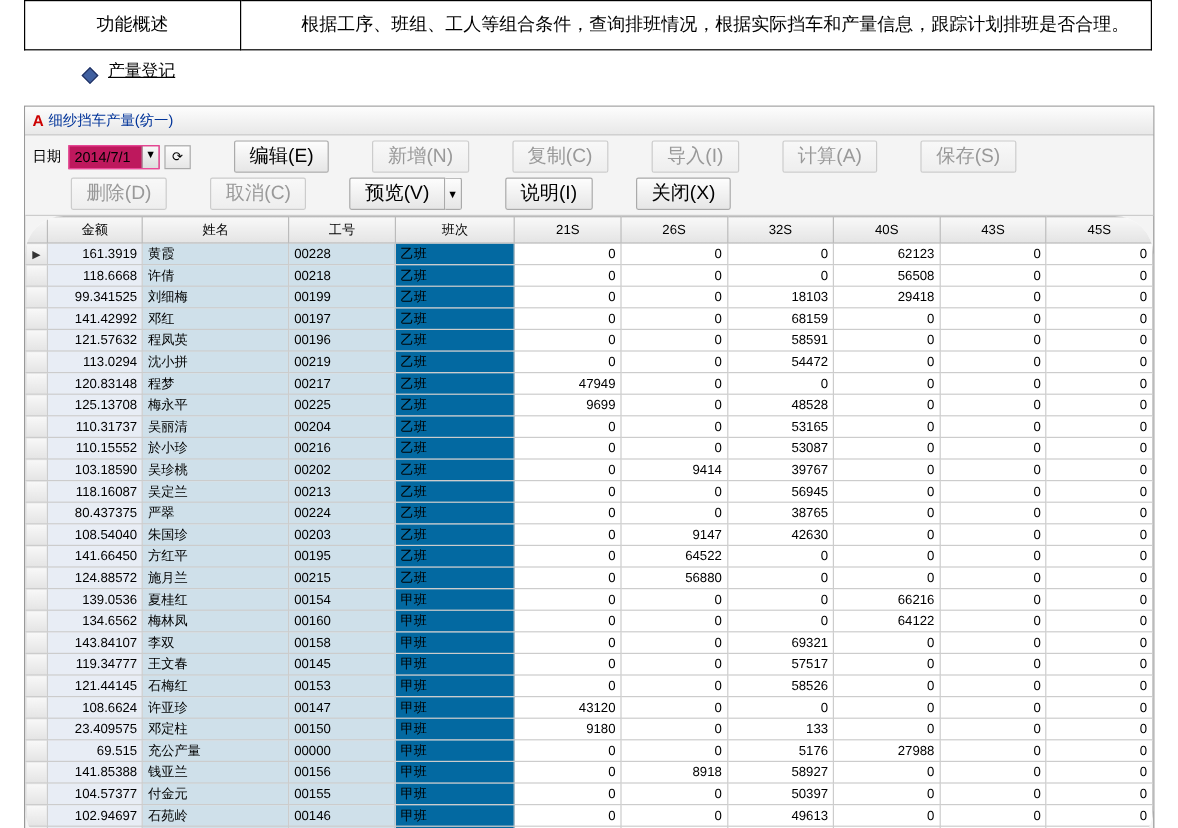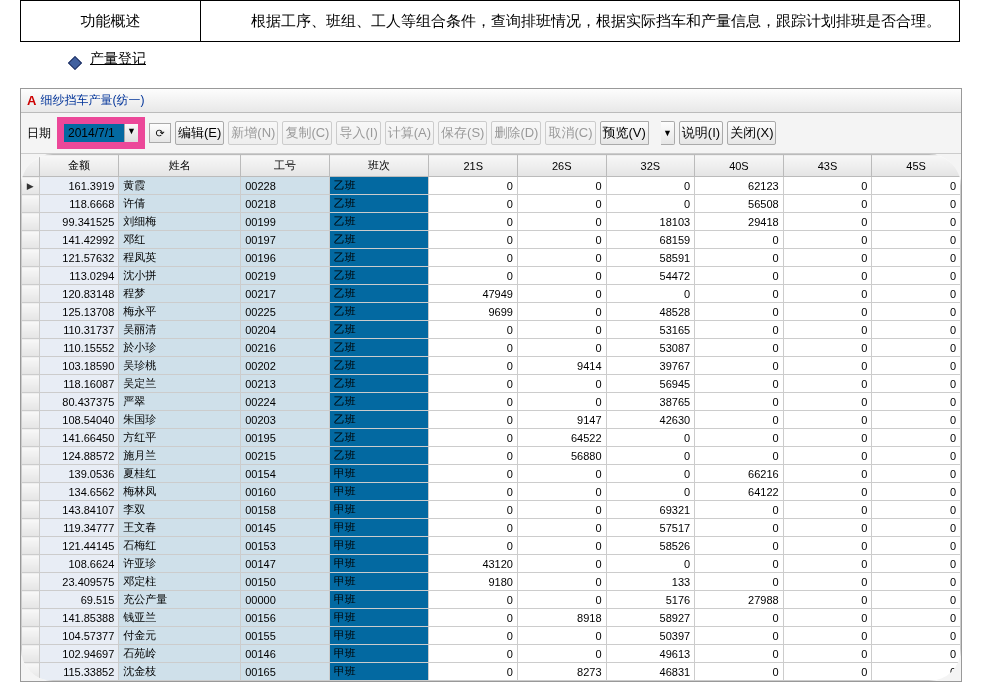--- a/index.html
+++ b/index.html
@@ -13,27 +13,27 @@
     .sub-title-row { display: flex; align-items: flex-end; margin: 4px 0 12px 70px; font-size: 14px; text-decoration: underline; }
     .diamond-bullet { width: 10px; height: 10px; background: #4060a0; transform: rotate(45deg); margin-right: 10px; border: 1px solid #203060; }
     
     .app-window { margin: 20px 20px 0 20px; border: 1px solid #999; background: #f4f4f4; }
     .title-bar { background: linear-gradient(#fdfdfd, #e8e8e8); padding: 3px 6px; border-bottom: 1px solid #bbb; display: flex; align-items: center; font-size: 12px; }
     .title-bar .a-icon { color: #c00; font-weight: bold; margin-right: 4px; font-size: 13px; }
     .title-text { color: #003399; }
     
     .toolbar { background: #f4f4f4; padding: 4px 6px; border-bottom: 1px solid #ccc; display: flex; align-items: center; gap: 4px; flex-wrap: wrap; }
     .toolbar-label { font-size: 12px; margin-right: 2px; }
-    .date-dd { display: inline-flex; border: 7px solid #ec4899; background: #0369a1; font-size: 12px; }
+    .date-dd { display: inline-flex; border: 1px solid #ec4899; background: #be185d; font-size: 12px; }
     .date-val { padding: 2px 4px; min-width: 60px; }
     .date-btn { background: linear-gradient(#f8f8f8,#ddd); border-left: 1px solid #aaa; width: 14px; text-align: center; font-size: 9px; line-height: 14px; cursor: pointer; }
     .tb-iconbtn { width: 22px; height: 20px; border: 1px solid #aaa; background: linear-gradient(#fdfdfd,#e6e6e6); display: inline-flex; align-items: center; justify-content: center; cursor: pointer; font-size: 11px; }
-    .tb-btn { border: 1px solid #aaa; background: linear-gradient(#fdfdfd,#e6e6e6); padding: 2px 2px; font-size: 13px; cursor: pointer; border-radius: 2px; }
+    .tb-btn { border: 1px solid #aaa; background: linear-gradient(#fdfdfd,#e6e6e6); padding: 2px 12px; font-size: 16px; cursor: pointer; border-radius: 2px; margin-left: 32px; }
     .tb-btn.dis { color: #999; background: linear-gradient(#f8f8f8,#eee); border-color: #ccc; cursor: default; }
-    .splitbtn { display: inline-flex; gap: 12px; }
+    .splitbtn { display: inline-flex; }
     .splitbtn .arrow { border: 1px solid #aaa; border-left: none; background: linear-gradient(#fdfdfd,#e6e6e6); width: 14px; font-size: 9px; display: flex; align-items: center; justify-content: center; cursor: pointer; border-radius: 0 2px 2px 0; }
     .splitbtn .tb-btn { border-radius: 2px 0 0 2px; }
     
     .grid-wrap { background: #fff; overflow: auto; border-radius: 32px; }
     table.data-grid { border-collapse: collapse; font-size: 11px; width: 100%; }
     table.data-grid th { background: linear-gradient(#f8f8f8,#e4e4e4); border: 1px solid #bbb; padding: 3px 4px; font-weight: normal; text-align: center; white-space: nowrap; }
     table.data-grid td { border: 1px solid #ccc; padding: 1px 4px; white-space: nowrap; }
     .rowmark { width: 14px; background: linear-gradient(#f8f8f8,#e4e4e4); border: 1px solid #bbb; text-align: center; font-size: 9px; color: #333; }
     .col-amount { text-align: right; background: #e8edf5; width: 72px; }
     .col-name { background: #cfe0ea; width: 110px; }

